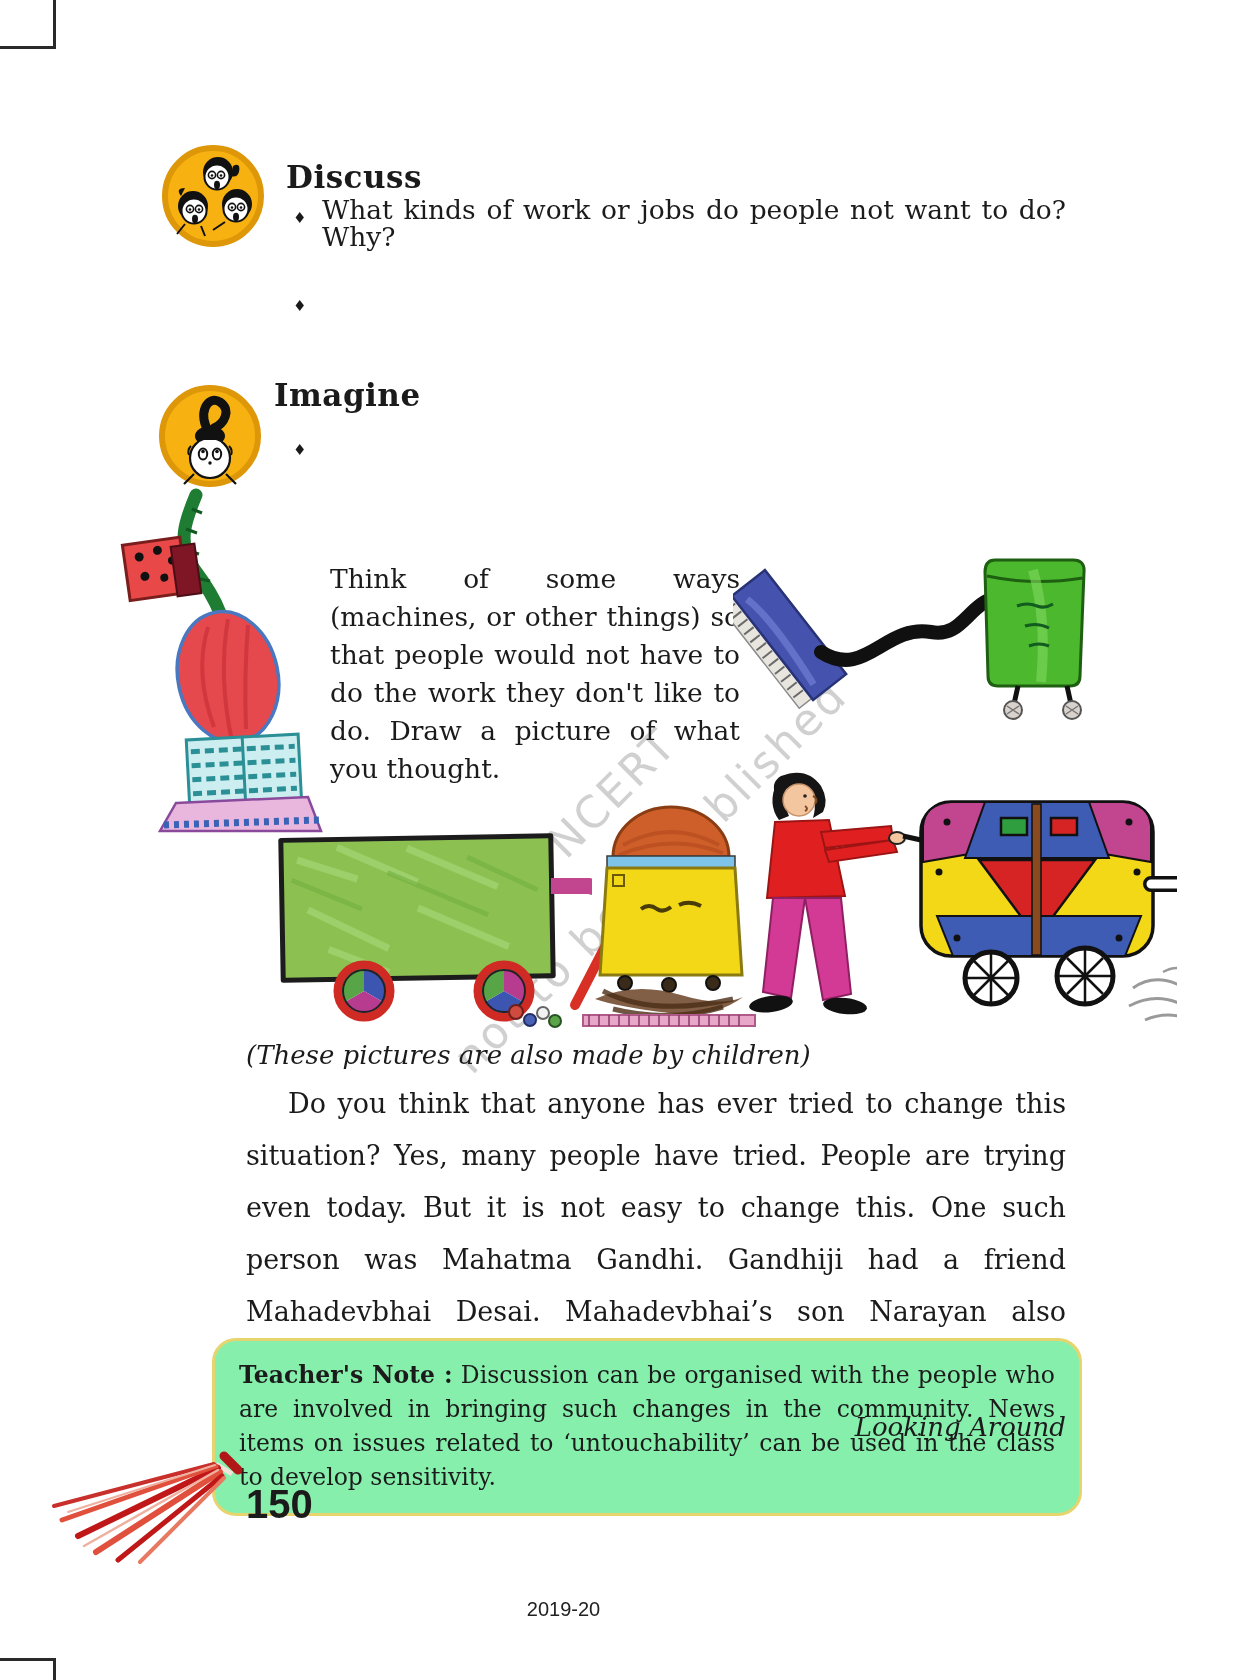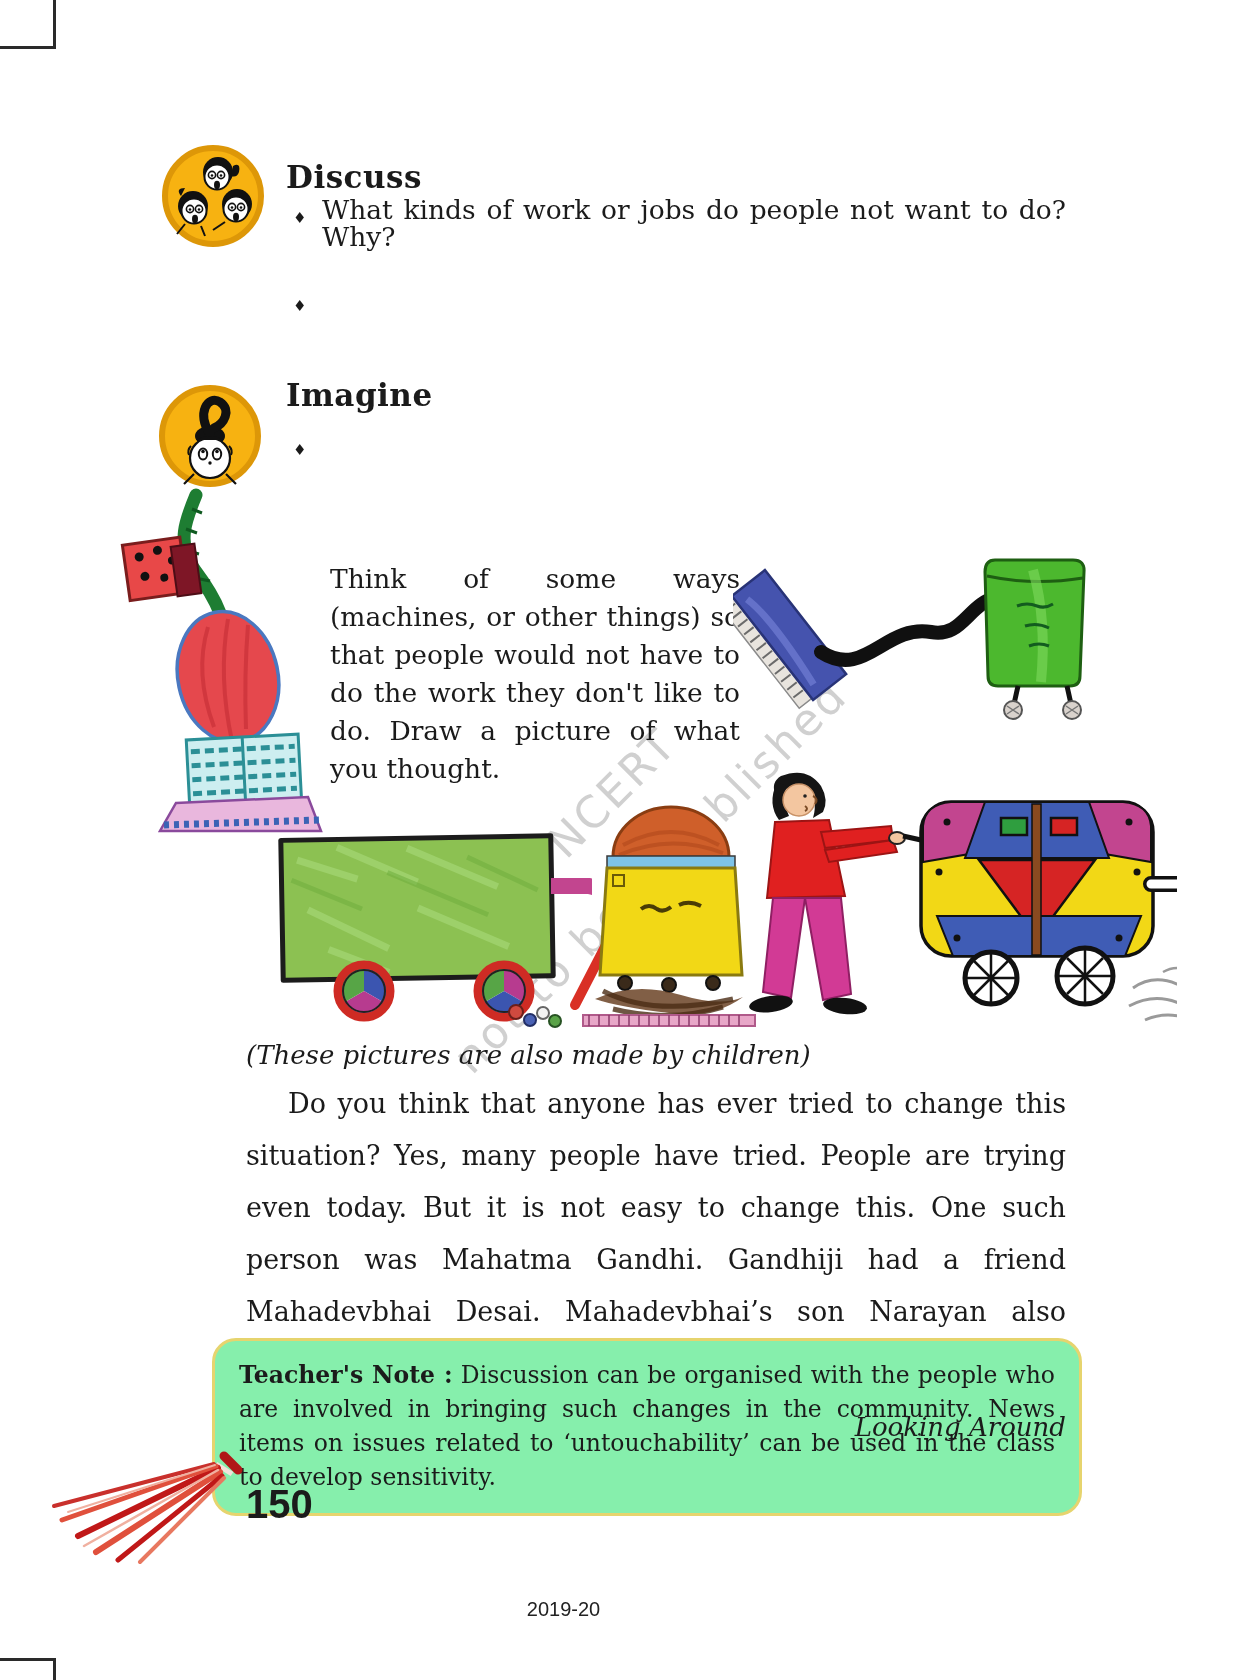--- a/index.html
+++ b/index.html
@@ -101,21 +101,21 @@
     <circle cx="52" cy="74" r="20" fill="#fff" stroke="#111" stroke-width="2.2"></circle>
     <path d="M38,56 q14,-8 28,0" fill="#111"></path>
     <ellipse cx="45" cy="70" rx="4.2" ry="5.6" fill="#fff" stroke="#111" stroke-width="2"></ellipse>
     <ellipse cx="59" cy="70" rx="4.2" ry="5.6" fill="#fff" stroke="#111" stroke-width="2"></ellipse>
     <circle cx="45" cy="67.5" r="1.8" fill="#111"></circle>
       <circle cx="59" cy="67.5" r="1.8" fill="#111"></circle>
     <circle cx="52" cy="79" r="1.7" fill="#111"></circle>
     <path d="M36,90 l-10,10 M68,90 l10,10" stroke="#111" stroke-width="2.2" fill="none"></path>
   </svg>
 
-  <div class="abs heading" style="left:286px;top:377px">Imagine</div>
+  <div class="abs heading" style="left:274px;top:377px">Imagine</div>
   <span class="abs marker" style="left:293px;top:431px">♦</span>
   <div class="abs activity" style="left:330px;top:560px">Think of some ways (machines, or other things) so that people would not have to do the work they don't like to do. Draw a picture of what you thought.</div>
 
   <svg class="abs" style="left:116px;top:487px" width="208" height="348" viewBox="0 0 208 348">
     <path d="M80,8 C70,32 60,56 78,82 C90,98 98,110 104,126" stroke="#1e7d32" stroke-width="13" fill="none" stroke-linecap="round"></path>
     <path d="M76,22 l10,4 M70,42 l11,4 M72,64 l11,3 M84,92 l10,2" stroke="#0f5a20" stroke-width="3"></path>
     <g transform="rotate(-8 38 82)">
       <rect x="10" y="54" width="58" height="56" fill="#e84848" stroke="#7a1d1d" stroke-width="3"></rect>
       <circle cx="25" cy="68" r="4.5" fill="#111"></circle>
         <circle cx="44" cy="64" r="4.5" fill="#111"></circle>

